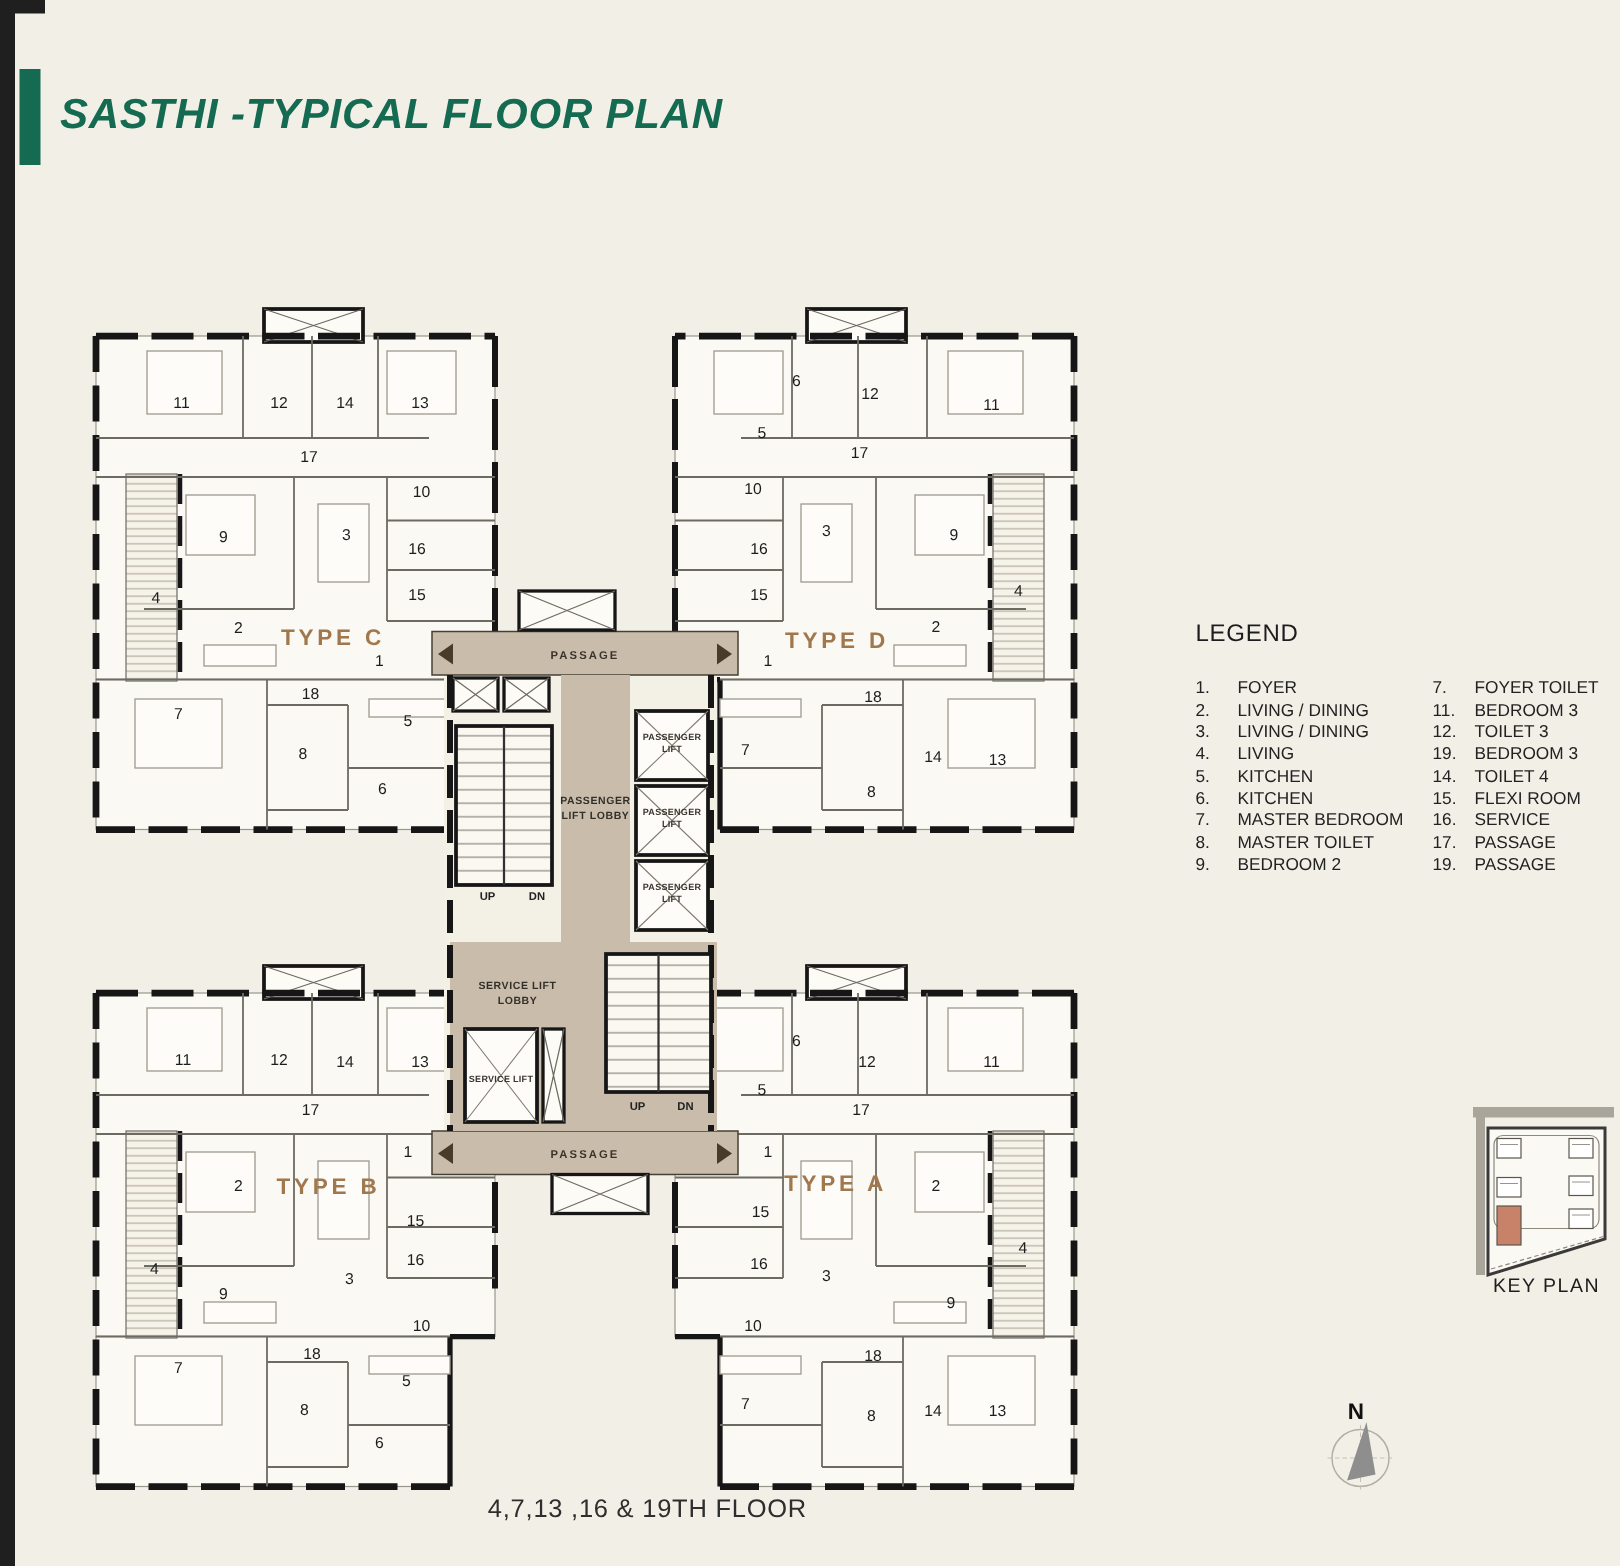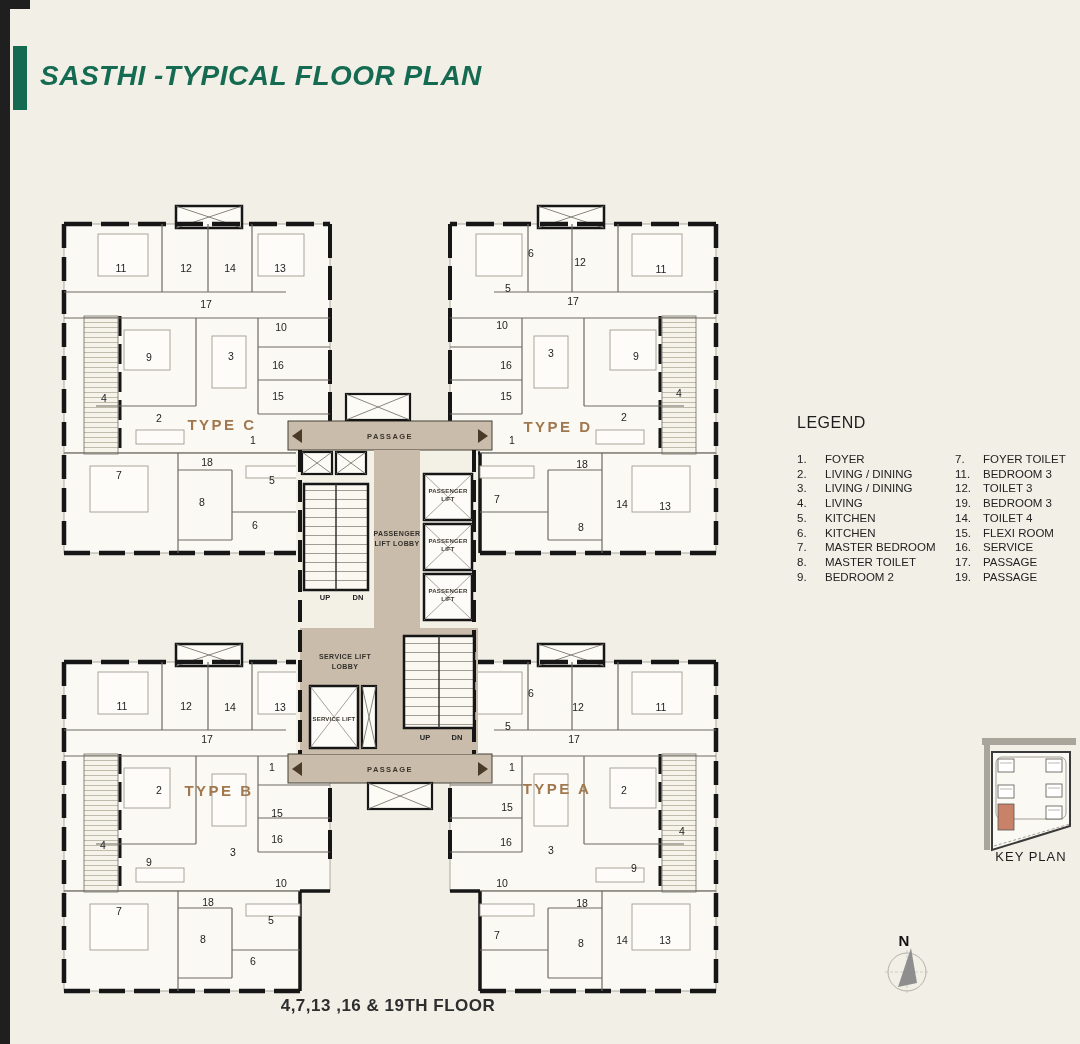--- a/index.html
+++ b/index.html
@@ -28,22 +28,22 @@
   .keyplan-label{font-family:"Liberation Sans",sans-serif;font-size:13px;letter-spacing:1px;fill:#1d1d1d;text-anchor:middle}
   .north-n{font-family:"Liberation Sans",sans-serif;font-size:15px;font-weight:bold;fill:#111;text-anchor:middle}
   .legend{position:absolute;left:797px;top:414px;width:285px}
   .legend-title{font-size:16px;letter-spacing:.5px;color:#1d1d1d;margin-bottom:20px}
   .legend-cols{display:flex}
   .lcol{width:158px}
   .lcol + .lcol{width:127px}
   .lrow{display:flex;font-size:11.5px;line-height:14.7px;color:#222;white-space:nowrap}
   .lnum{width:28px;flex:none}
   .footer-text{
-    position:absolute;left:238px;top:996px;width:300px;text-align:center;
-    font-size:17px;color:#2e2e2e;letter-spacing:.5px;font-weight:bold;
+    position:absolute;left:238px;top:996px;width:300px;text-align:right;
+    font-size:17px;color:#2e2e2e;letter-spacing:.5px;
   }
 </style>
 </head>
 <body>
 
 <div class="edge-left"></div>
 <div class="edge-top"></div>
 <div class="title-bar"></div>
 <div class="page-title">SASTHI -TYPICAL FLOOR PLAN</div>
 

